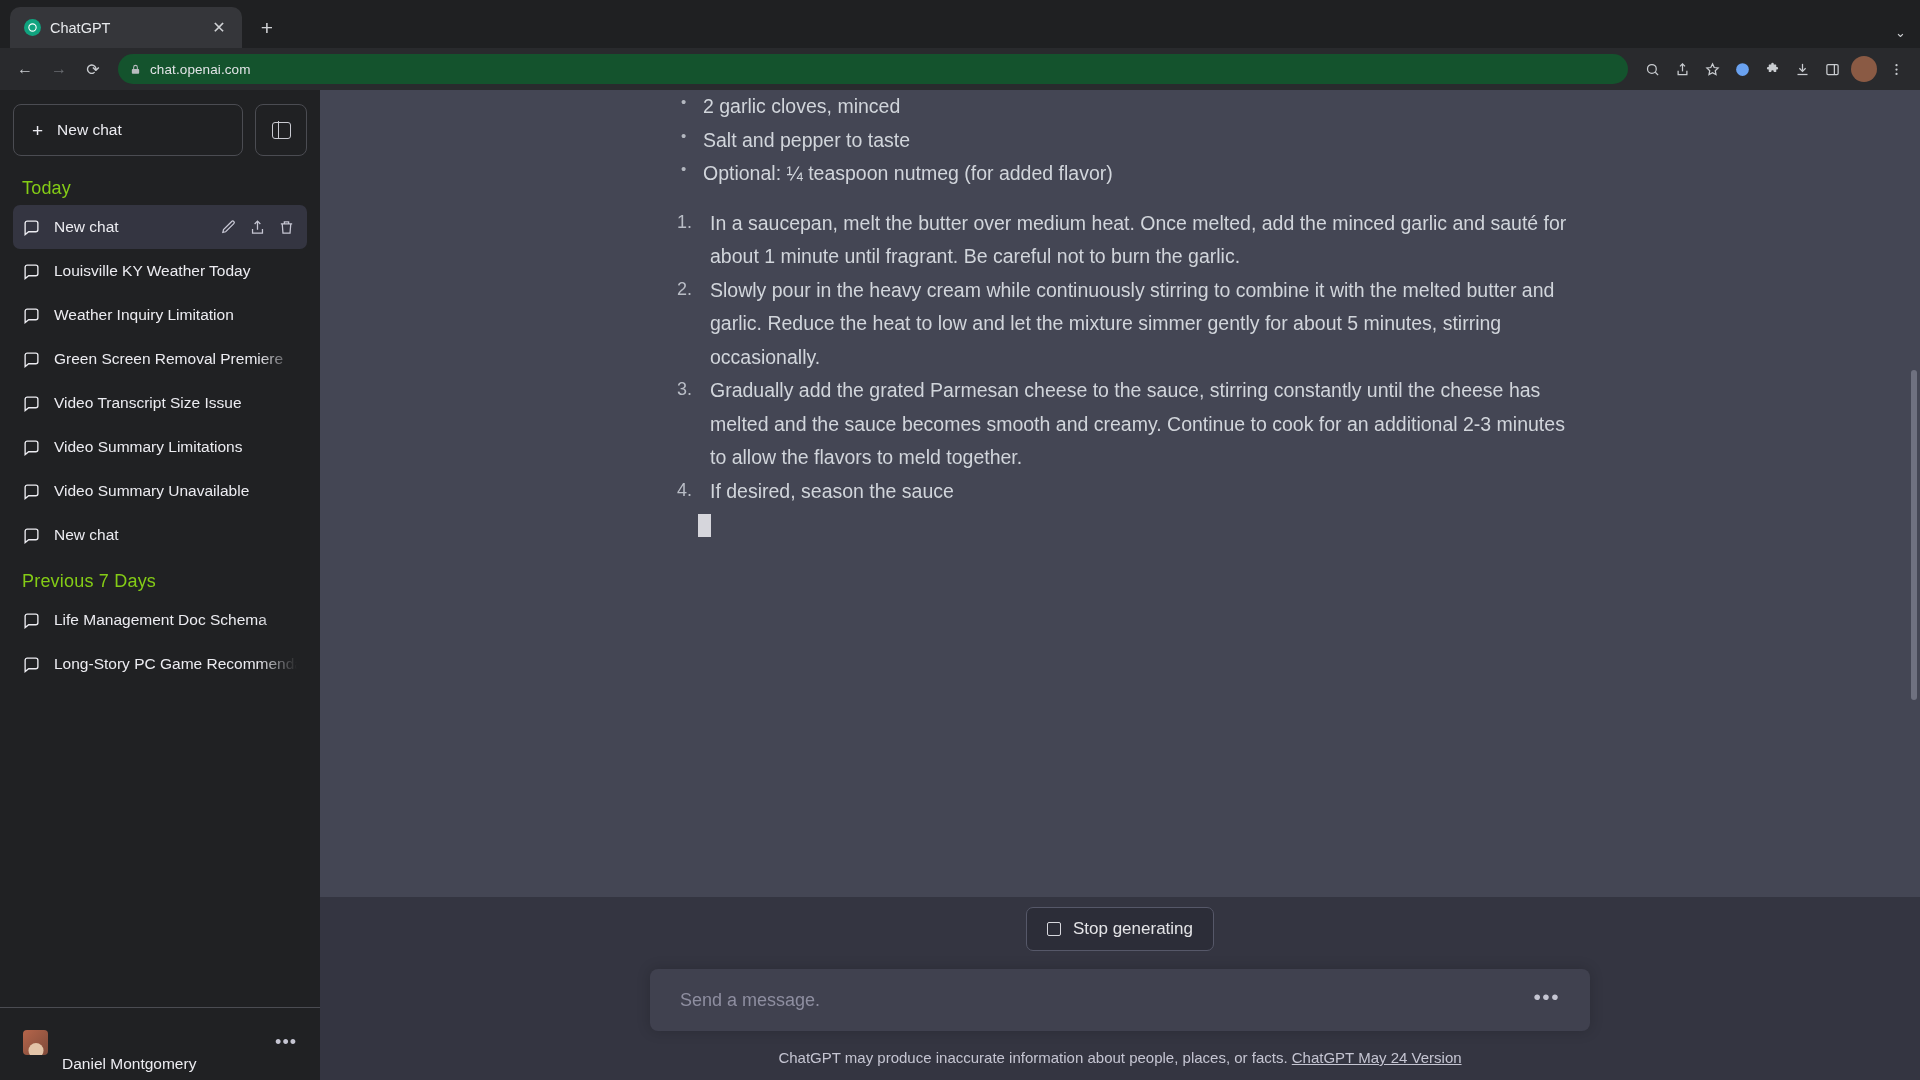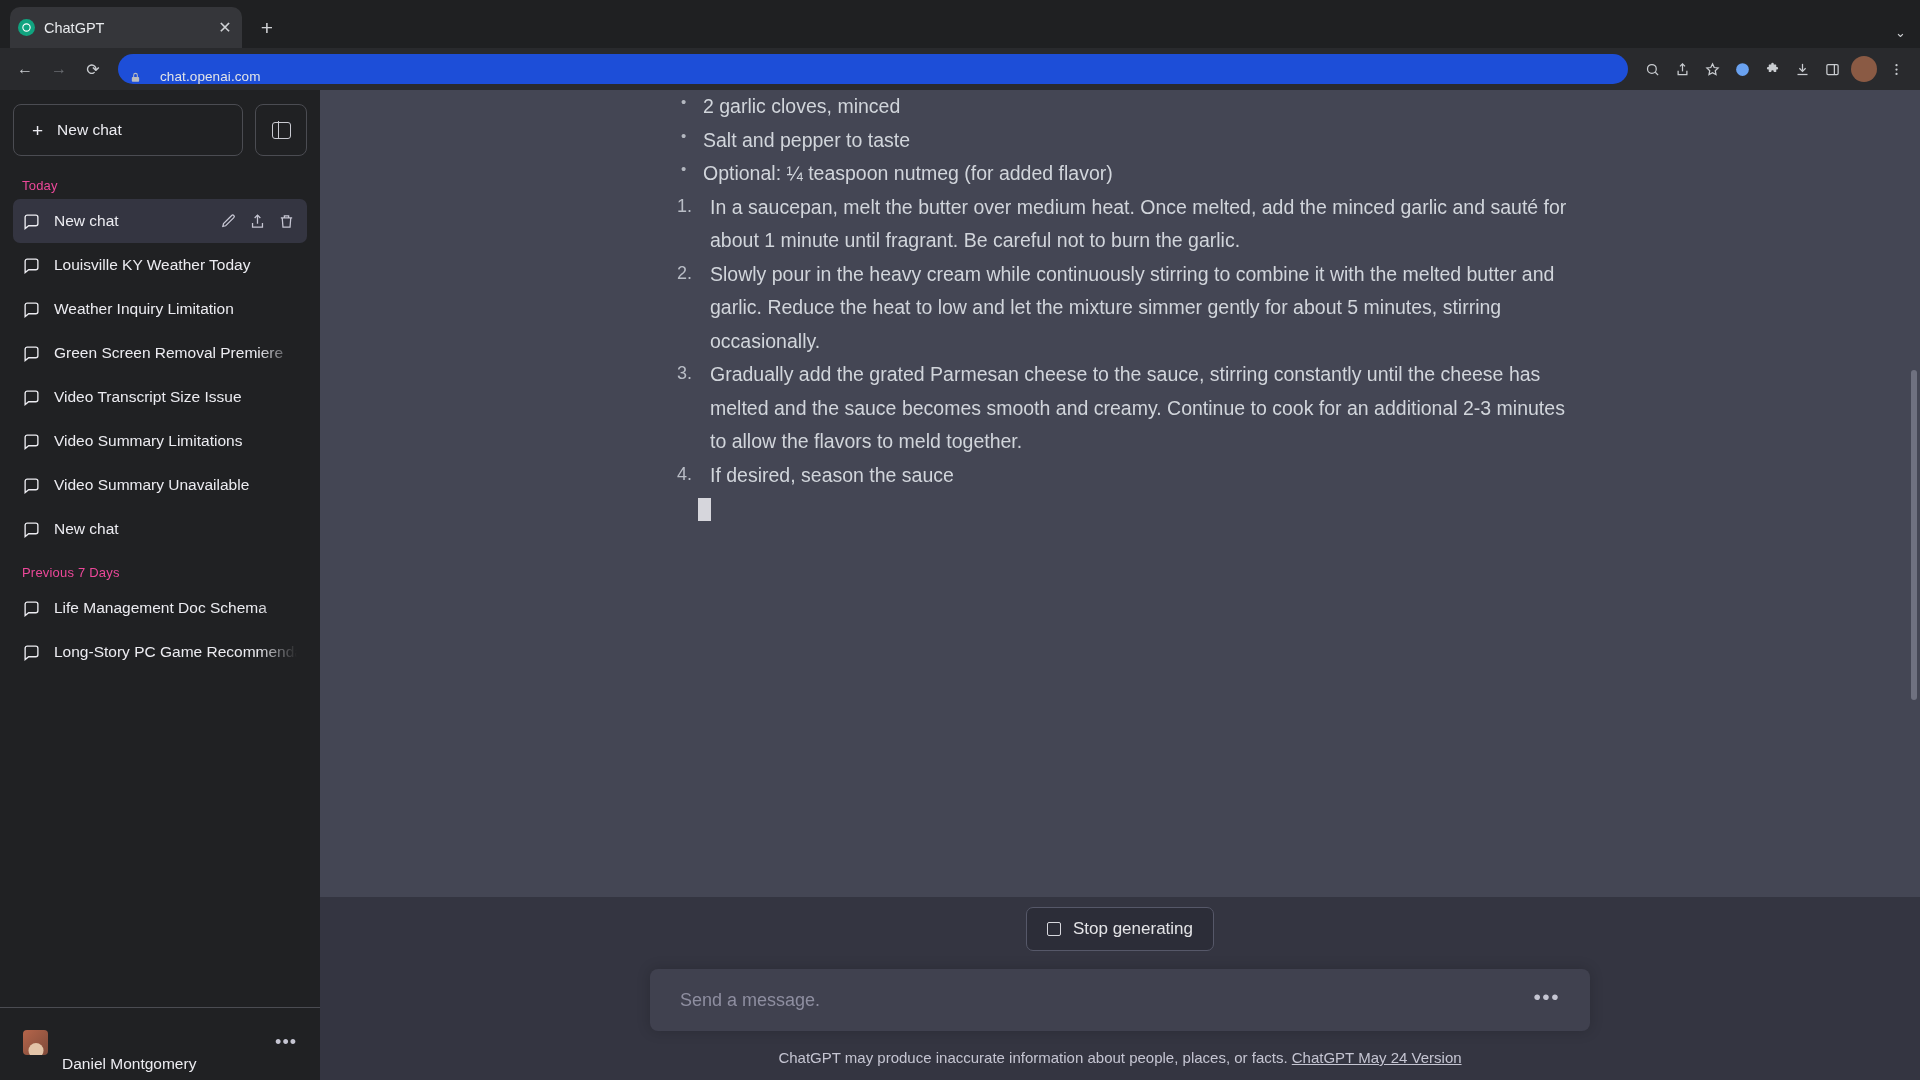--- a/index.html
+++ b/index.html
@@ -21,21 +21,21 @@
     background: #1f2022;
     display: flex; align-items: flex-end;
     padding-left: 10px;
     position: relative;
   }
   .tab {
     width: 232px; height: 41px;
     background: #35363a;
     border-radius: 10px 10px 0 0;
     display: flex; align-items: center;
-    padding: 0 8px;
+    padding: 0 14px;
     gap: 9px;
     position: relative;
   }
   .tab-favicon {
     width: 17px; height: 17px; border-radius: 50%;
     background: #10a37f;
     display: flex; align-items: center; justify-content: center;
     color: #fff; font-size: 9px;
     flex-shrink: 0;
   }
@@ -70,24 +70,24 @@
   .nav-btn {
     width: 30px; height: 30px;
     display: flex; align-items: center; justify-content: center;
     color: #c9ccd0; font-size: 16px;
     border-radius: 50%;
   }
   .nav-btn.disabled { color: #6a6d72; }
   .omnibox {
     flex: 1;
     height: 30px;
-    background: #1d4ed8;
+    background: #14532d;
     border-radius: 16px;
-    display: flex; align-items: flex-end;
-    padding: 0 12px; gap: 19px;
+    display: flex; align-items: center;
+    padding: 0 12px; gap: 9px;
     margin: 0 6px;
   }
   .lock-icon { color: #b9bcc0; font-size: 11px; display:flex; }
   .omnibox-url { color: #e2e4e7; font-size: 13.5px; letter-spacing: .1px; }
   .toolbar-icons { display: flex; align-items: center; gap: 2px; }
   .ti {
     width: 28px; height: 28px;
     display: flex; align-items: center; justify-content: center;
     color: #c9ccd0; font-size: 14px;
     border-radius: 50%;
@@ -148,21 +148,21 @@
     left: 5px; top: -1.7px; bottom: -1.7px;
     width: 1.7px; background: #c9cad1;
   }
 
   .chat-list {
     flex: 1;
     overflow: hidden;
     padding: 0 13px;
   }
   .group-label {
-    color: #ec4899; font-size: 13px;
+    color: #84cc16; font-size: 18px;
     padding: 14px 9px 6px 9px;
     letter-spacing: .2px;
   }
   .chat-item {
     height: 44px;
     display: flex; align-items: center;
     gap: 14px;
     padding: 0 10px;
     border-radius: 7px;
     color: #ececf1; font-size: 15.5px;
@@ -227,21 +227,21 @@
     padding: 0 48px;
     font-size: 19.5px;
     line-height: 1.72;
   }
   .msg-inner ul { margin: 0 0 0 14px; list-style: none; }
   .msg-inner ul li { position: relative; padding-left: 26px; }
   .msg-inner ul li::before {
     content: "•"; position: absolute; left: 4px; top: -1px;
     color: #b4b8c0; font-size: 15px;
   }
-  .msg-inner ol { margin: 0 0 0 14px; list-style: none; counter-reset: li; }
+  .msg-inner ol { margin: 16px 0 0 14px; list-style: none; counter-reset: li; }
   .msg-inner ol li {
     position: relative; padding-left: 33px;
     counter-increment: li;
   }
   .msg-inner ol li::before {
     content: counter(li) "."; position: absolute; left: 0; top: 0;
     color: #b9bdc6; font-size: 18px;
   }
   .para { margin: 24px 0 22px 0; }
   .caret {

